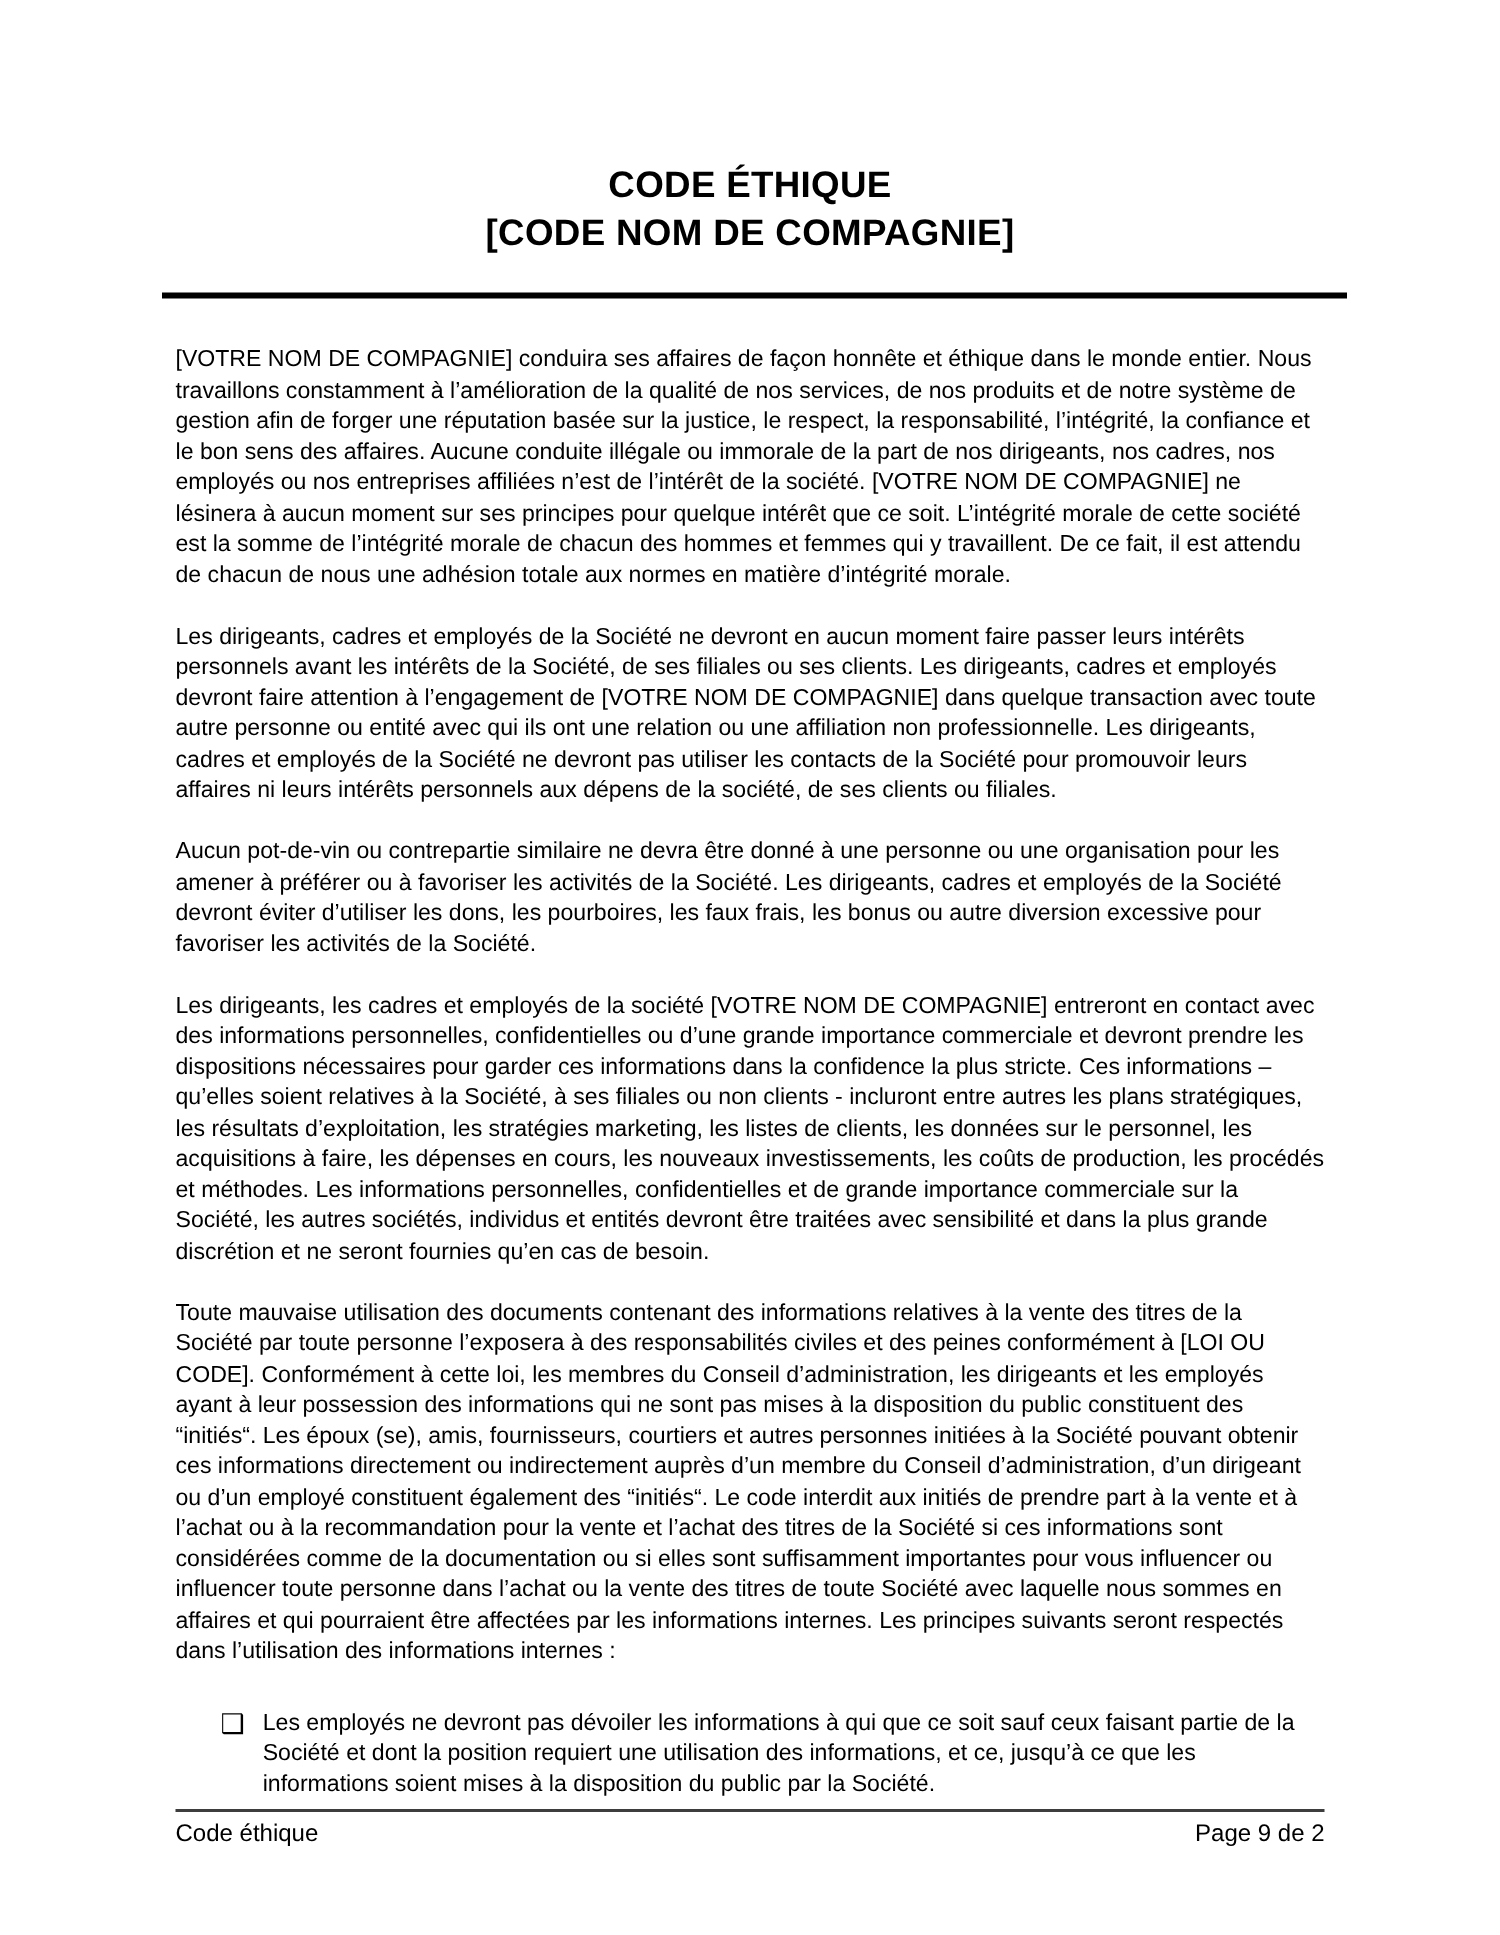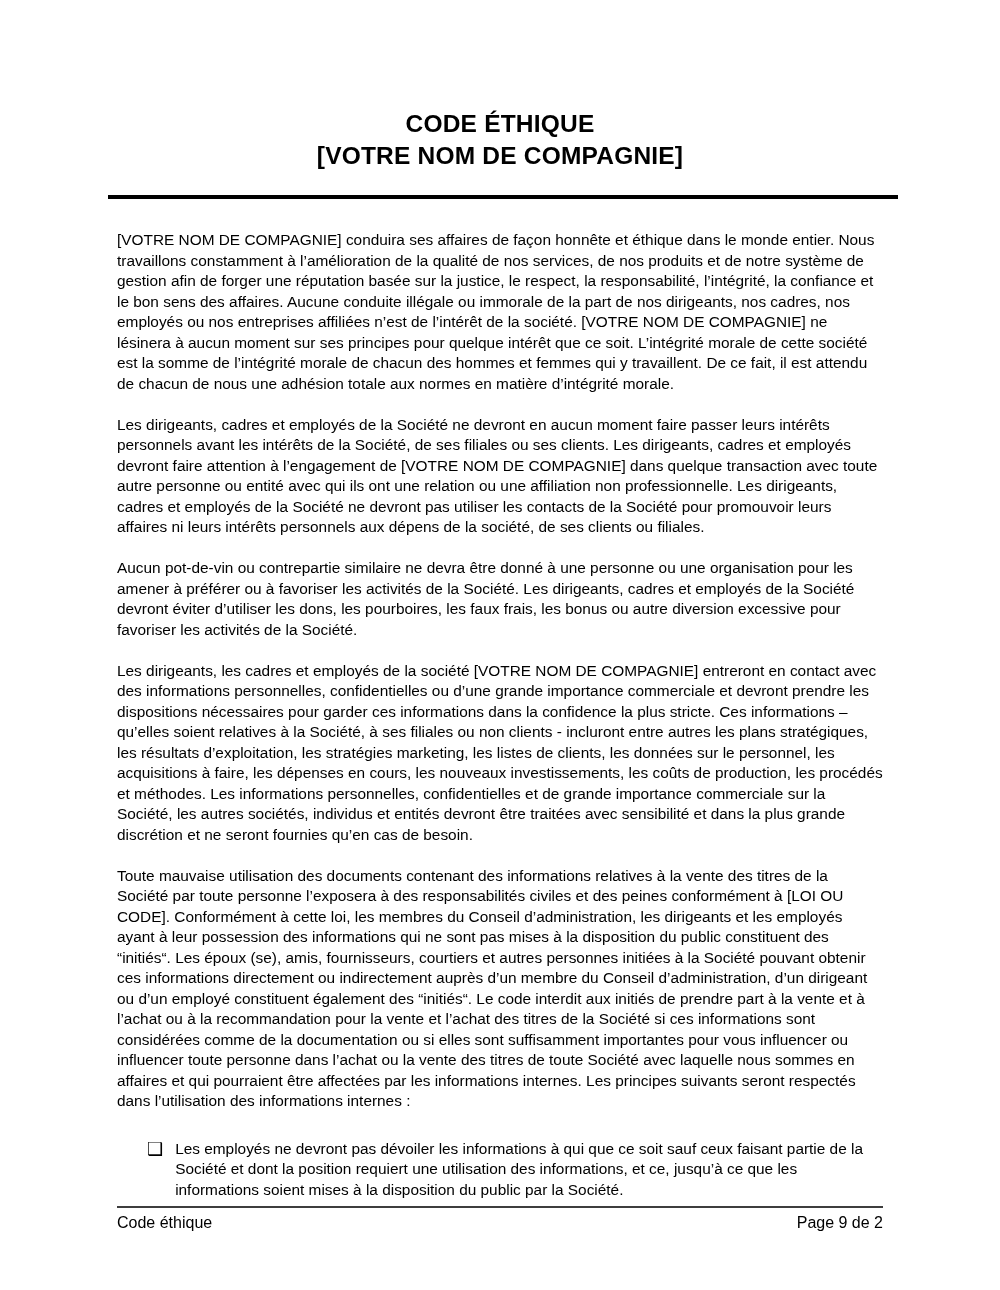--- a/index.html
+++ b/index.html
@@ -69,21 +69,21 @@
     line-height: 20px;
   }
 </style>
 </head>
 <body>
 
 <div class="page">
 
   <div class="title-block">
     <div>CODE ÉTHIQUE</div>
-    <div>[VOTRE NOM DE COMPAGNIE]</div>
+    <div>[CODE NOM DE COMPAGNIE]</div>
   </div>
 
   <div class="title-rule"></div>
 
   <div class="content">
     <p>[VOTRE NOM DE COMPAGNIE] conduira ses affaires de façon honnête et éthique dans le monde entier. Nous travaillons constamment à l’amélioration de la qualité de nos services, de nos produits et de notre système de gestion afin de forger une réputation basée sur la justice, le respect, la responsabilité, l’intégrité, la confiance et le bon sens des affaires. Aucune conduite illégale ou immorale de la part de nos dirigeants, nos cadres, nos employés ou nos entreprises affiliées n’est de l’intérêt de la société. [VOTRE NOM DE COMPAGNIE] ne lésinera à aucun moment sur ses principes pour quelque intérêt que ce soit. L’intégrité morale de cette société est la somme de l’intégrité morale de chacun des hommes et femmes qui y travaillent. De ce fait, il est attendu de chacun de nous une adhésion totale aux normes en matière d’intégrité morale.</p>
     <p>Les dirigeants, cadres et employés de la Société ne devront en aucun moment faire passer leurs intérêts personnels avant les intérêts de la Société, de ses filiales ou ses clients. Les dirigeants, cadres et employés devront faire attention à l’engagement de [VOTRE NOM DE COMPAGNIE] dans quelque transaction avec toute autre personne ou entité avec qui ils ont une relation ou une affiliation non professionnelle. Les dirigeants, cadres et employés de la Société ne devront pas utiliser les contacts de la Société pour promouvoir leurs affaires ni leurs intérêts personnels aux dépens de la société, de ses clients ou filiales.</p>
     <p>Aucun pot-de-vin ou contrepartie similaire ne devra être donné à une personne ou une organisation pour les amener à préférer ou à favoriser les activités de la Société. Les dirigeants, cadres et employés de la Société devront éviter d’utiliser les dons, les pourboires, les faux frais, les bonus ou autre diversion excessive pour favoriser les activités de la Société.</p>
     <p>Les dirigeants, les cadres et employés de la société [VOTRE NOM DE COMPAGNIE] entreront en contact avec des informations personnelles, confidentielles ou d’une grande importance commerciale et devront prendre les dispositions nécessaires pour garder ces informations dans la confidence la plus stricte. Ces informations – qu’elles soient relatives à la Société, à ses filiales ou non clients - incluront entre autres les plans stratégiques, les résultats d’exploitation, les stratégies marketing, les listes de clients, les données sur le personnel, les acquisitions à faire, les dépenses en cours, les nouveaux investissements, les coûts de production, les procédés et méthodes. Les informations personnelles, confidentielles et de grande importance commerciale sur la Société, les autres sociétés, individus et entités devront être traitées avec sensibilité et dans la plus grande discrétion et ne seront fournies qu’en cas de besoin.</p>
     <p>Toute mauvaise utilisation des documents contenant des informations relatives à la vente des titres de la Société par toute personne l’exposera à des responsabilités civiles et des peines conformément à [LOI OU CODE]. Conformément à cette loi, les membres du Conseil d’administration, les dirigeants et les employés ayant à leur possession des informations qui ne sont pas mises à la disposition du public constituent des “initiés“. Les époux (se), amis, fournisseurs, courtiers et autres personnes initiées à la Société pouvant obtenir ces informations directement ou indirectement auprès d’un membre du Conseil d’administration, d’un dirigeant ou d’un employé constituent également des “initiés“. Le code interdit aux initiés de prendre part à la vente et à l’achat ou à la recommandation pour la vente et l’achat des titres de la Société si ces informations sont considérées comme de la documentation ou si elles sont suffisamment importantes pour vous influencer ou influencer toute personne dans l’achat ou la vente des titres de toute Société avec laquelle nous sommes en affaires et qui pourraient être affectées par les informations internes. Les principes suivants seront respectés dans l’utilisation des informations internes :</p>

